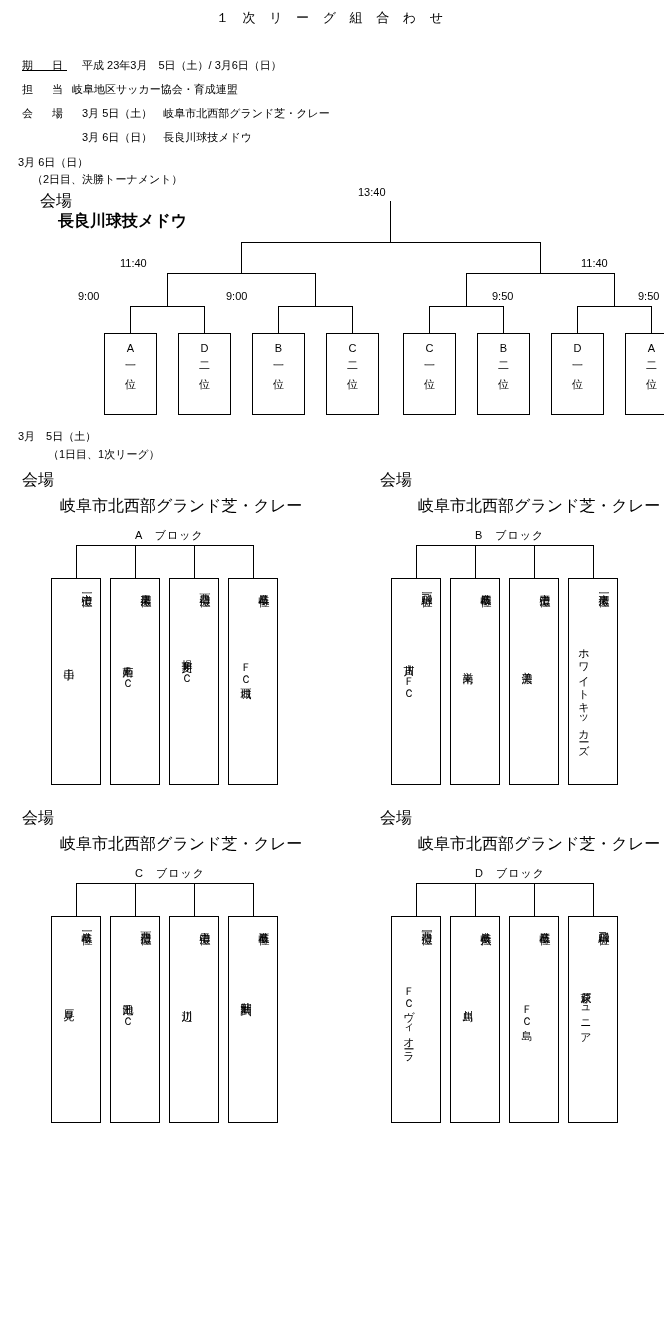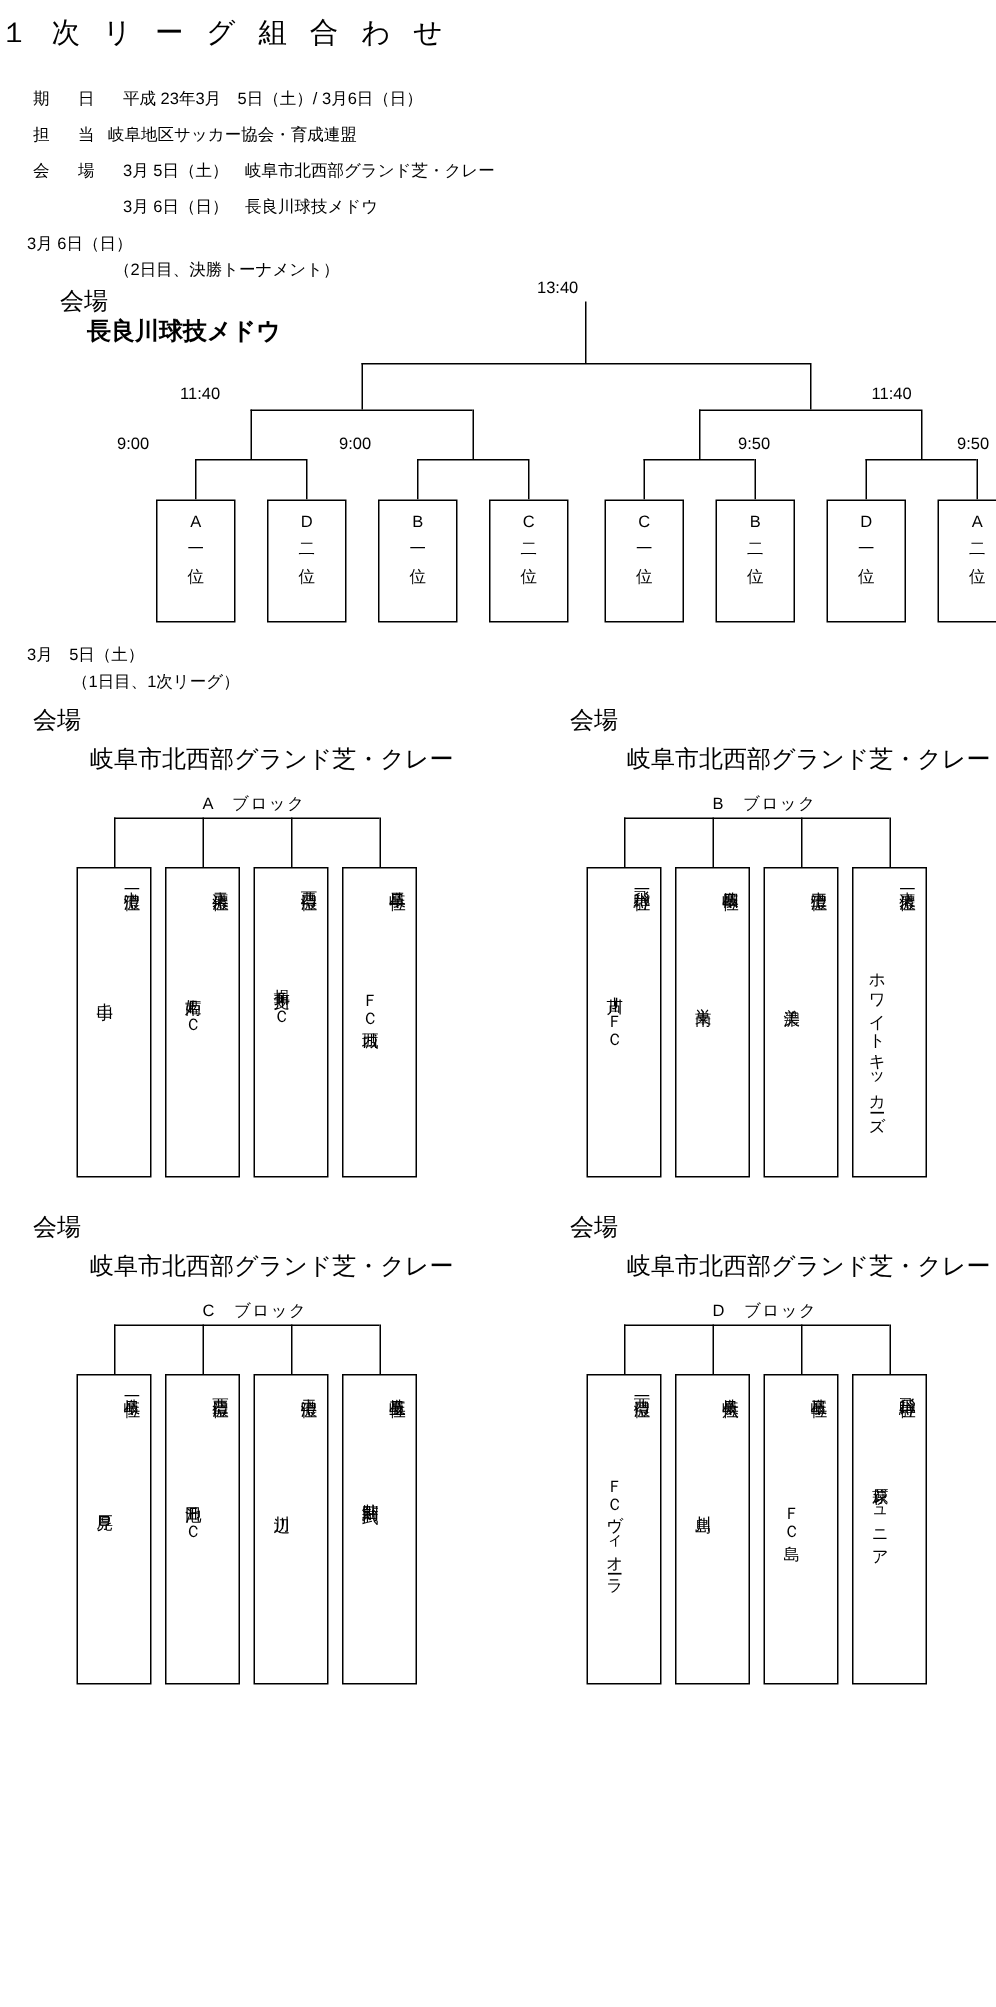--- a/index.html
+++ b/index.html
@@ -5,22 +5,22 @@
   html,body{margin:0;padding:0;}
   body{
     width:664px;height:1338px;position:relative;
     background:#ffffff;
     font-family:"Liberation Sans","DejaVu Sans",sans-serif;
     color:#000;
     font-size:11px;
   }
   .abs{position:absolute;}
   .title{
-    font-size:19px;letter-spacing:5px;
-    left:0;right:0;top:9px;
+    font-size:13px;letter-spacing:5px;
+    left:0;right:0;top:9px;text-align:center;
   }
   .lbl{font-size:11px;}
   .row-label{letter-spacing:4px;}
   .bold{font-weight:bold;text-align:center;}
   .line-h{position:absolute;background:#000;height:1px;}
   .line-v{position:absolute;background:#000;width:1px;}
   .box{
     position:absolute;border:1px solid #000;background:#fff;
     box-sizing:border-box;
   }
@@ -36,33 +36,33 @@
   .tnum{font-size:11px;position:absolute;}
   .sec-head{font-size:11px;}
   .kaijou{font-size:16px;}
   .blk-label{font-size:11px;letter-spacing:1px;}
 </style>
 </head>
 <body>
 
 <div class="abs title">１ 次 リ ー グ 組 合 わ せ</div>
 
-<div class="abs lbl row-label" style="left:22px;top:58px;">期　日</div>
+<div class="abs lbl row-label" style="left:22px;top:58px;text-decoration:underline;">期　日</div>
 <div class="abs lbl" style="left:82px;top:58px;">平成 23年3月　5日（土）/ 3月6日（日）</div>
 
 <div class="abs lbl row-label" style="left:22px;top:82px;">担　当</div>
 <div class="abs lbl" style="left:72px;top:82px;">岐阜地区サッカー協会・育成連盟</div>
 
 <div class="abs lbl row-label" style="left:22px;top:106px;">会　場</div>
 <div class="abs lbl" style="left:82px;top:106px;">3月 5日（土）　岐阜市北西部グランド芝・クレー</div>
 
 <div class="abs lbl" style="left:82px;top:130px;">3月 6日（日）　長良川球技メドウ</div>
 
 <div class="abs sec-head" style="left:18px;top:155px;">3月  6日（日）</div>
-<div class="abs sec-head" style="left:32px;top:172px;margin-left:44px;">（2日目、決勝トーナメント）</div>
+<div class="abs sec-head" style="left:32px;top:172px;">（2日目、決勝トーナメント）</div>
 <div class="abs kaijou" style="left:40px;top:191px;">会場</div>
 <div class="abs kaijou bold" style="left:58px;top:211px;">長良川球技メドウ</div>
 
 <div class="abs tnum" style="left:358px;top:186px;">13:40</div>
 <div class="abs tnum" style="left:120px;top:257px;">11:40</div>
 <div class="abs tnum" style="left:581px;top:257px;">11:40</div>
 <div class="abs tnum" style="left:78px;top:290px;">9:00</div>
 <div class="abs tnum" style="left:226px;top:290px;">9:00</div>
 <div class="abs tnum" style="left:492px;top:290px;">9:50</div>
 <div class="abs tnum" style="left:638px;top:290px;">9:50</div>

